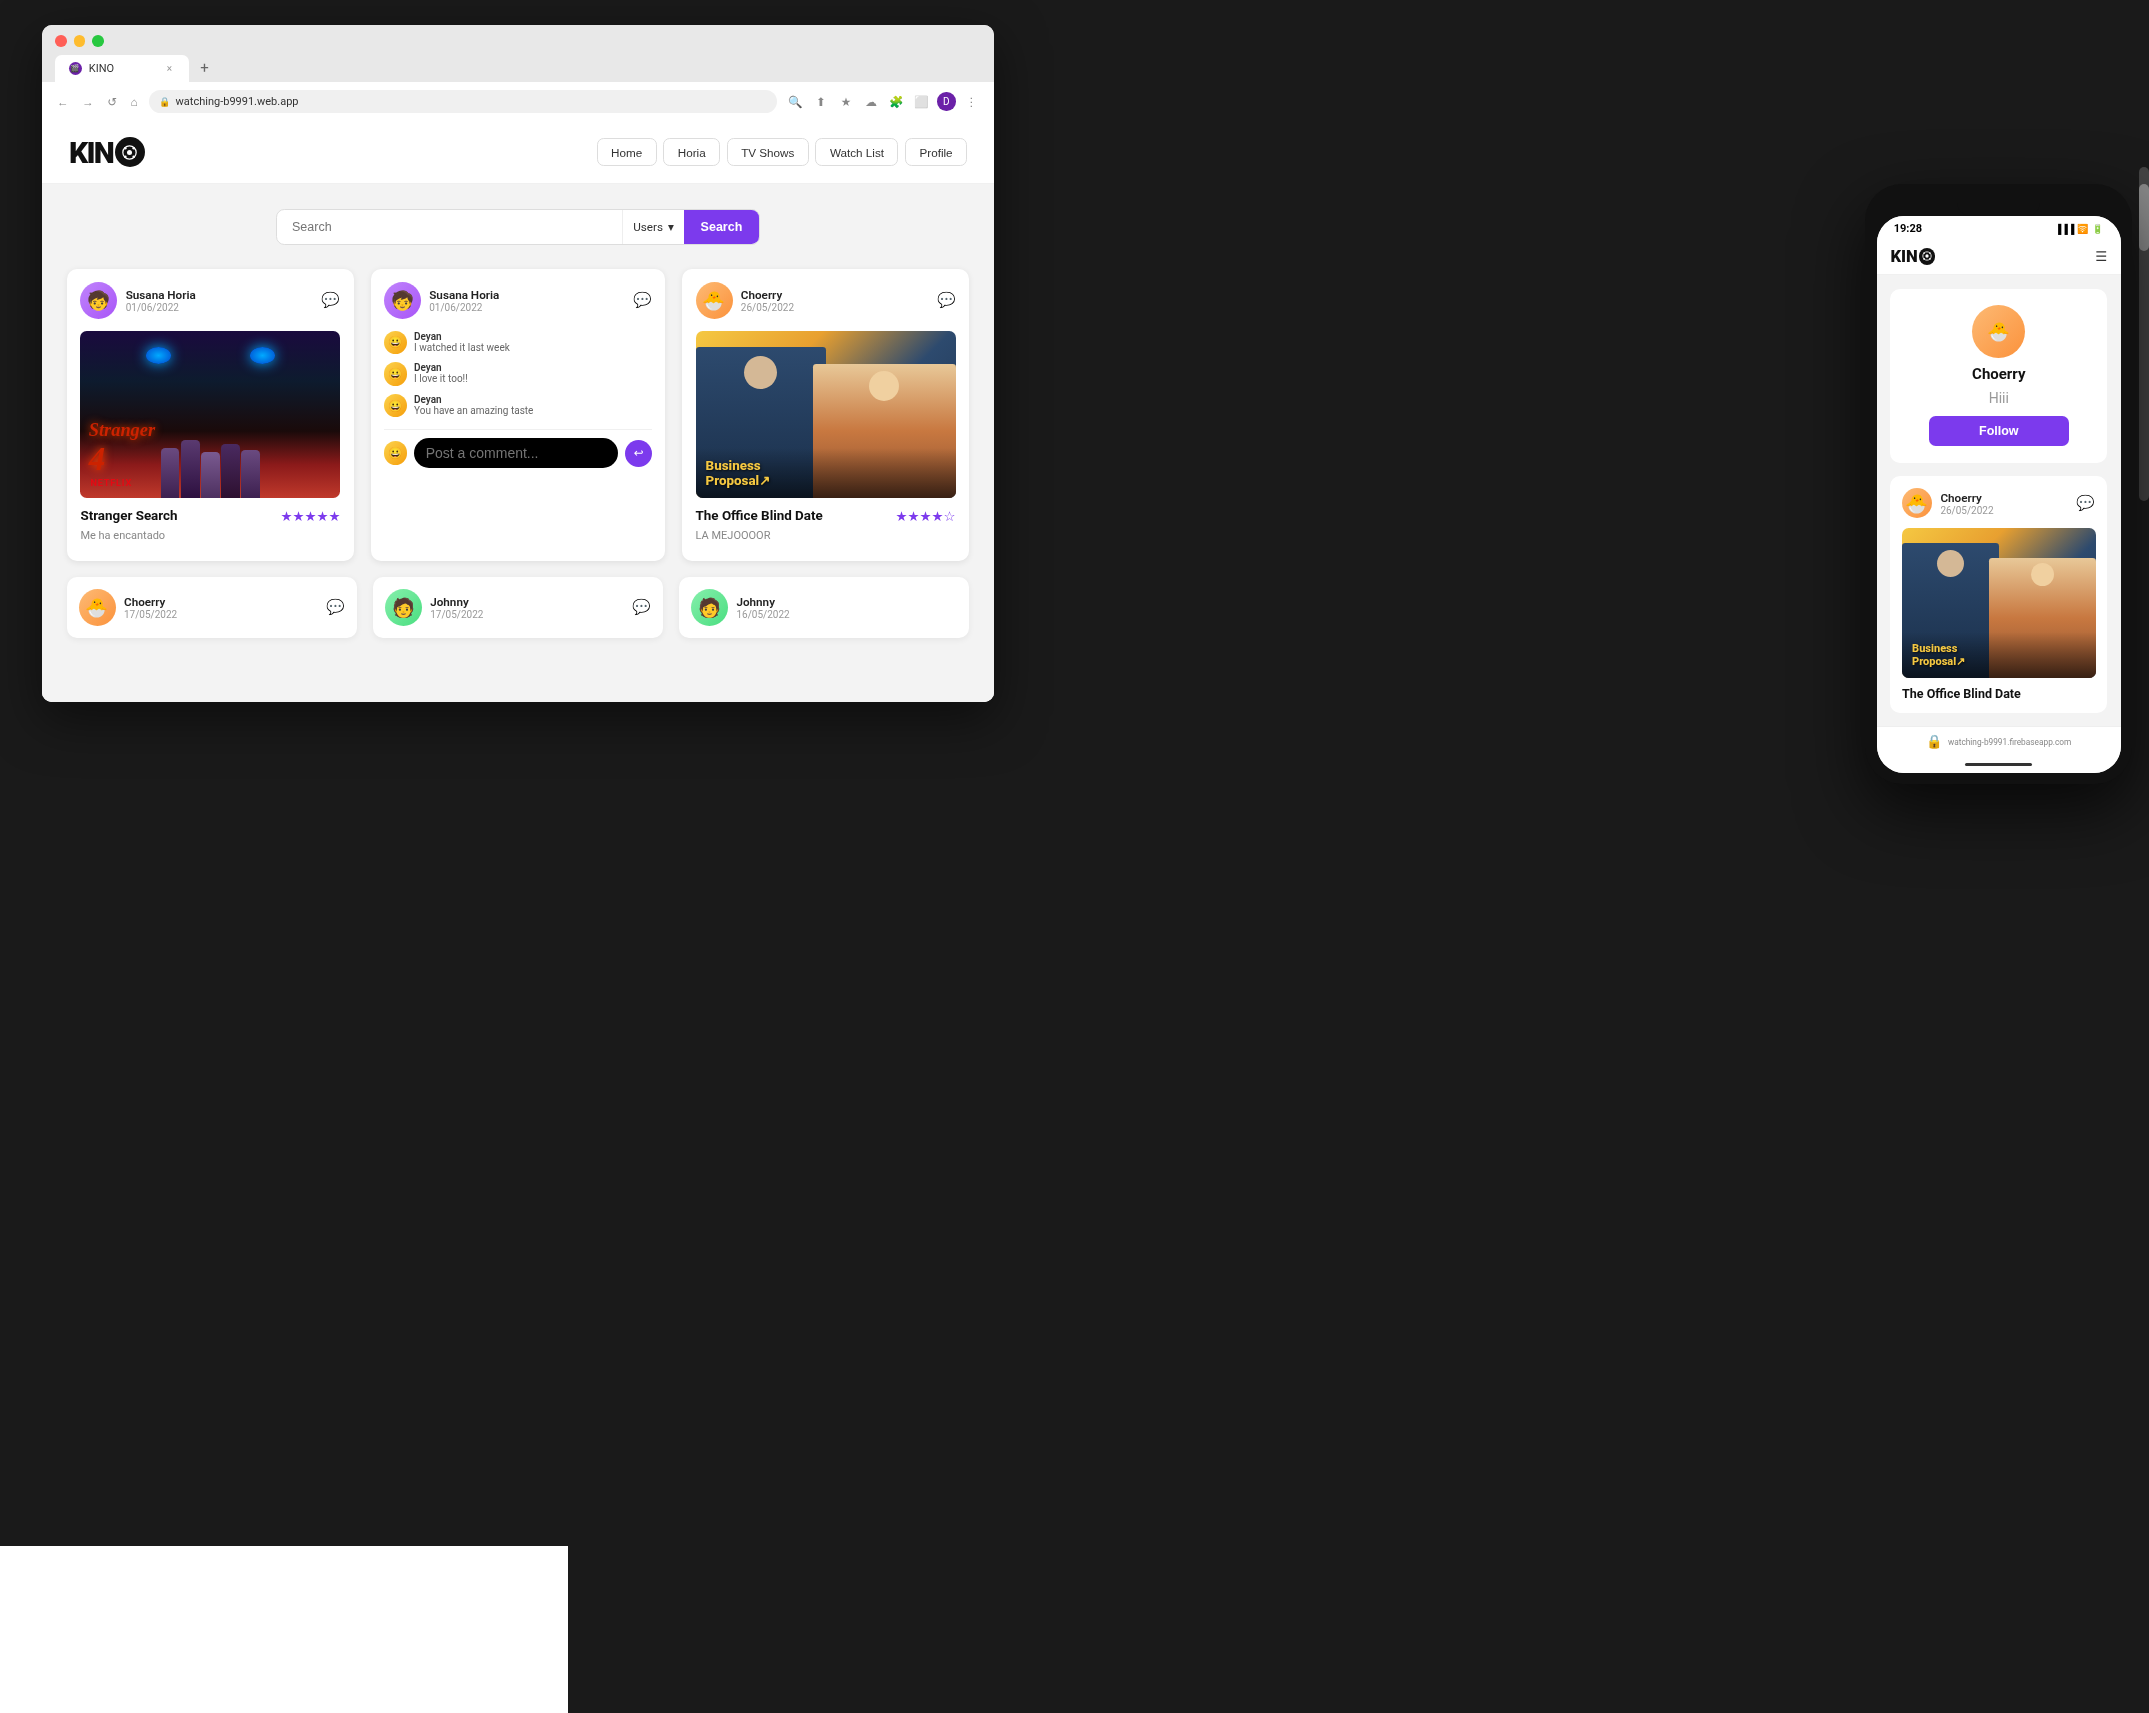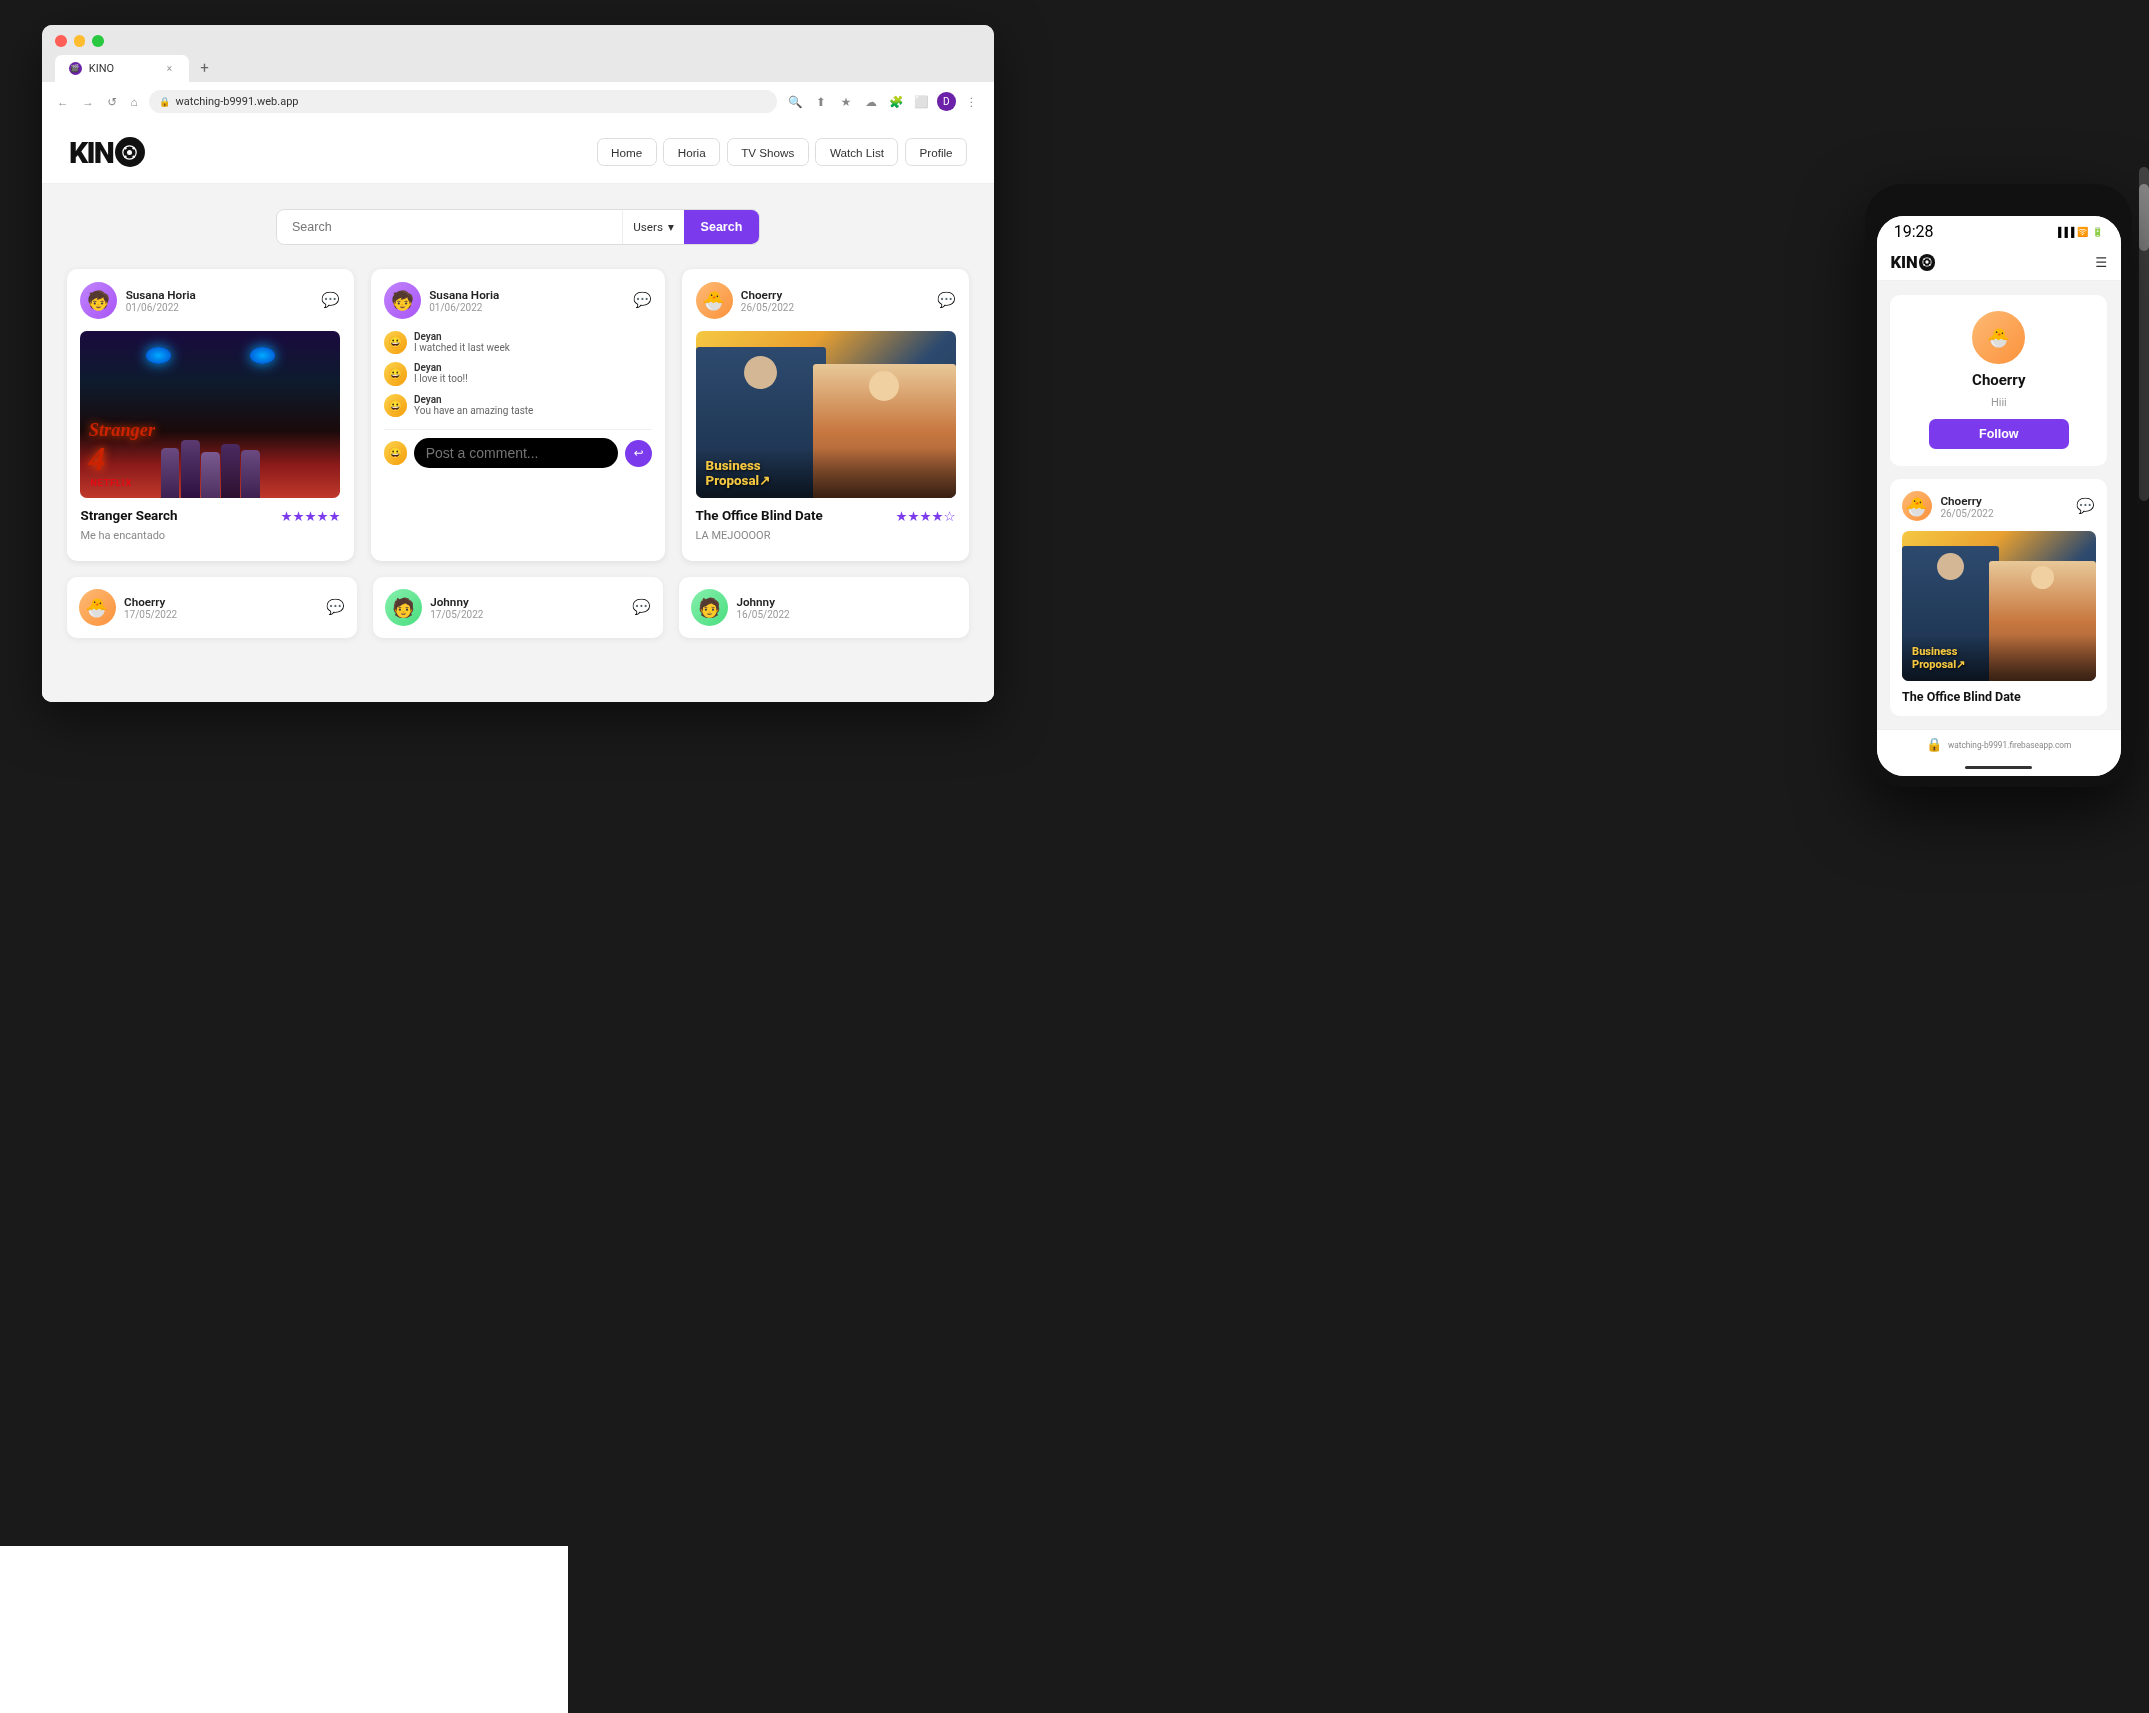--- a/index.html
+++ b/index.html
@@ -501,21 +501,21 @@
     .phone-status-bar {
       background: white;
       display: flex;
       justify-content: space-between;
       align-items: center;
       padding: 6.7px 16.7px 3.3px;
       font-size: 10px;
       font-weight: 600;
     }
 
-    .phone-time { font-size: 16px; font-weight: 400; }
+    .phone-time { font-size: 11px; font-weight: 700; }
 
     .phone-signal {
       display: flex;
       align-items: center;
       gap: 3.3px;
       font-size: 9.2px;
     }
 
     .phone-nav {
       background: white;
@@ -573,21 +573,21 @@
       height: 53px;
       border-radius: 50%;
       background: #e8d5f5;
       display: flex;
       align-items: center;
       justify-content: center;
       font-size: 27px;
     }
 
     .phone-username { font-size: 15px; font-weight: 700; color: #111; }
-    .phone-userbio { font-size: 11px; color: #999; }
+    .phone-userbio { font-size: 14px; color: #999; }
 
     .phone-follow-btn {
       background: #7c3aed;
       color: white;
       border: none;
       border-radius: 6.7px;
       padding: 8.3px 50px;
       font-size: 12.5px;
       font-weight: 600;
       cursor: pointer;

